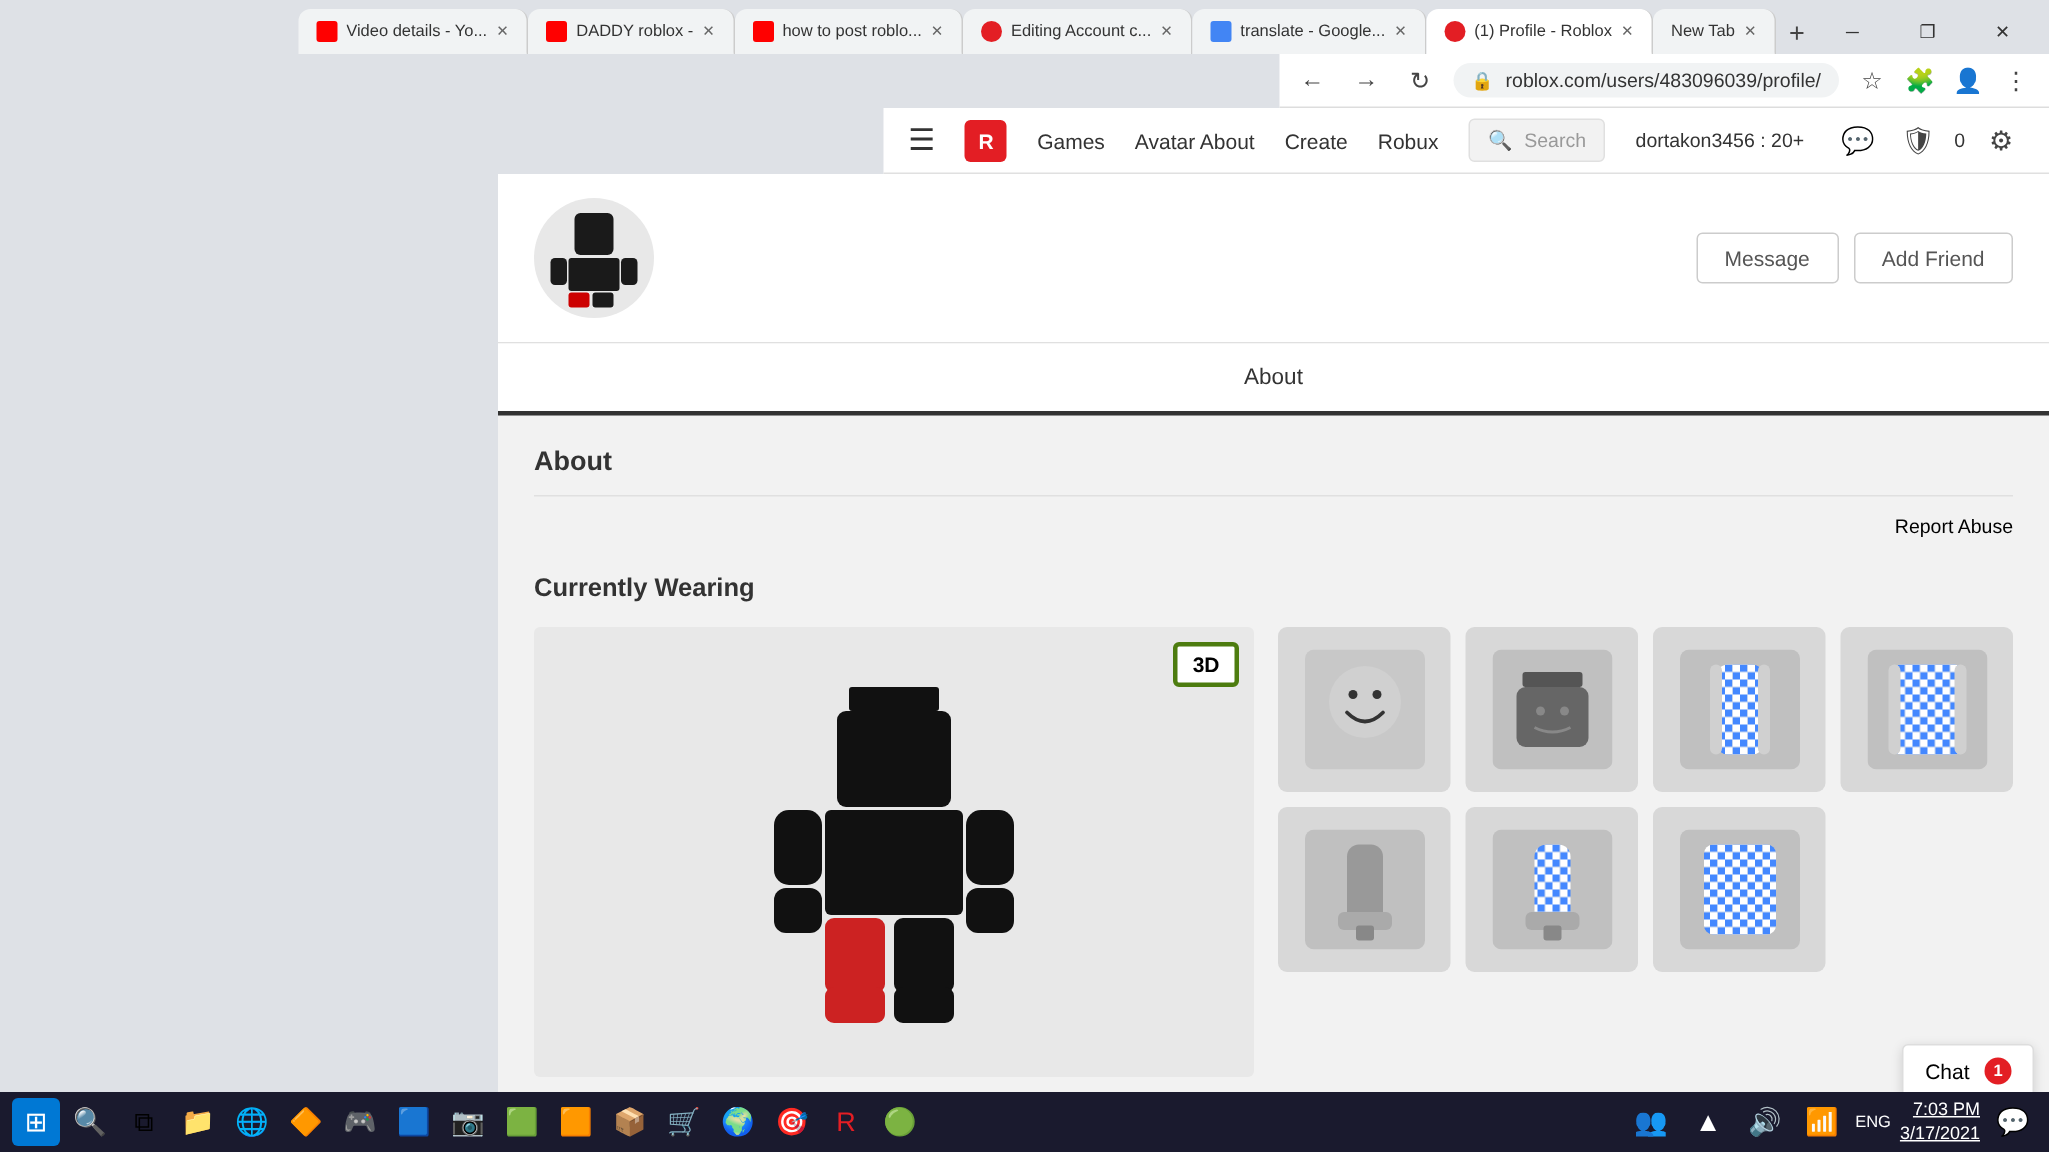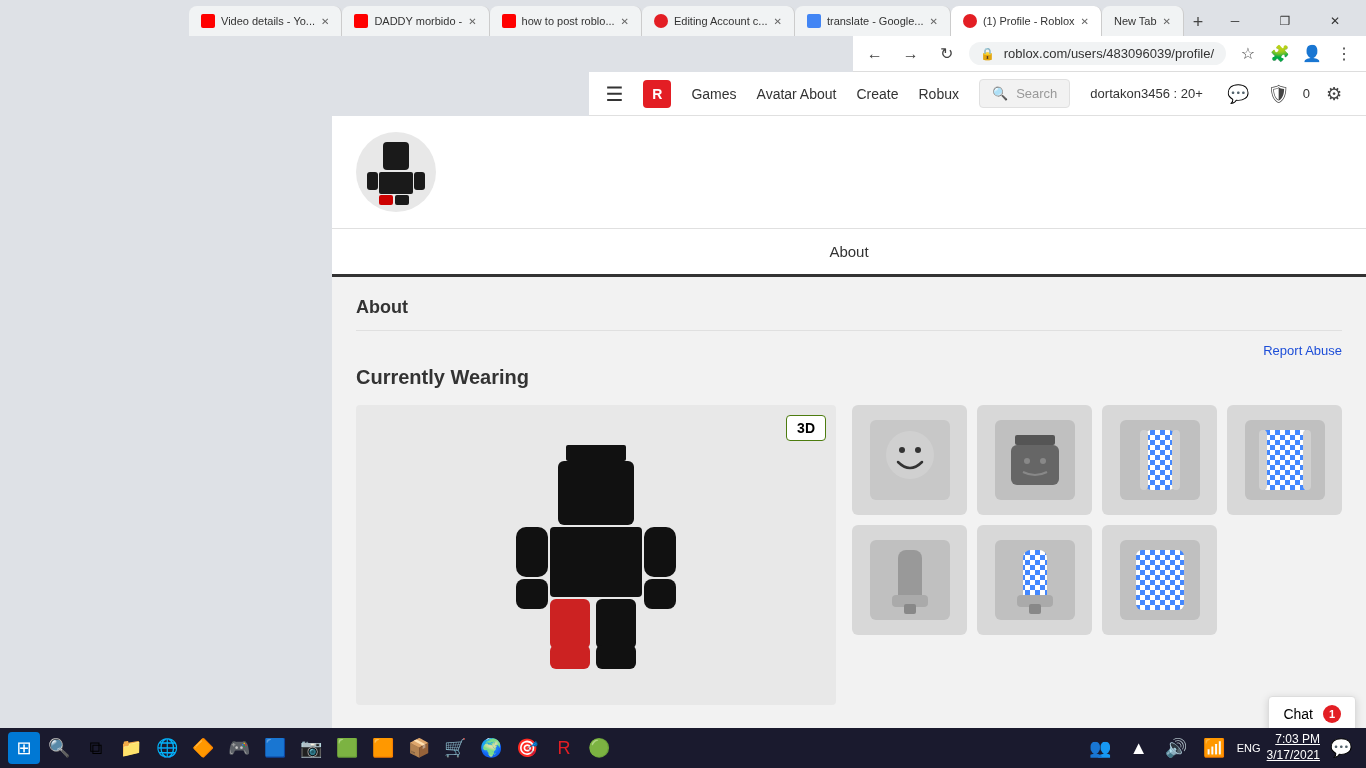--- a/index.html
+++ b/index.html
@@ -54,28 +54,28 @@
 
     
     .profile-tabs { background: #fff; display: flex; border-bottom: 2px solid #e0e0e0; margin-bottom: 0; }
     .profile-tab { flex: 1; text-align: center; padding: 14px; font-size: 15px; color: #555; cursor: pointer; border-bottom: 3px solid transparent; margin-bottom: -2px; }
     .profile-tab.active { color: #333; border-bottom: 3px solid #333; font-weight: 500; }
 
     
     .profile-body { padding: 20px 24px; }
     .section-title { font-size: 18px; font-weight: bold; color: #333; margin-bottom: 12px; }
     .about-divider { border: none; border-top: 1px solid #e0e0e0; margin: 12px 0; }
-    .report-abuse { text-align: right; color: #1d4ed8; font-size: 13px; cursor: pointer; margin-bottom: 8px; }
+    .report-abuse { text-align: right; color: #000000; font-size: 13px; cursor: pointer; margin-bottom: 24px; }
 
     
     .wearing-section { }
-    .wearing-title { font-size: 20px; font-weight: bold; color: #333; margin-bottom: 16px; }
+    .wearing-title { font-size: 17px; font-weight: bold; color: #333; margin-bottom: 16px; }
     .wearing-content { display: flex; gap: 16px; }
     .avatar-preview { width: 480px; height: 300px; background: #e8e8e8; border-radius: 4px; position: relative; display: flex; align-items: center; justify-content: center; flex-shrink: 0; }
-    .btn-3d { position: absolute; top: 10px; right: 10px; background: #fff; border: 1px solid #4d7c0f; border-radius: 4px; padding: 4px 10px; font-size: 14px; font-weight: bold; cursor: pointer; }
+    .btn-3d { position: absolute; top: 10px; right: 10px; background: #fff; border: 3px solid #4d7c0f; border-radius: 4px; padding: 4px 10px; font-size: 14px; font-weight: bold; cursor: pointer; }
     .items-grid { display: grid; grid-template-columns: repeat(4, 115px); grid-template-rows: repeat(2, 110px); gap: 10px; align-content: start; }
     .item-card { width: 115px; height: 110px; background: #d8d8d8; border-radius: 6px; display: flex; align-items: center; justify-content: center; overflow: hidden; }
 
     
     .chat-bubble { position: fixed; bottom: 36px; right: 10px; background: #fff; border: 1px solid #ddd; border-radius: 4px; padding: 8px 14px; font-size: 14px; display: flex; align-items: center; gap: 10px; box-shadow: 0 2px 8px rgba(0,0,0,0.15); }
     .chat-badge { background: #e31e24; color: #fff; border-radius: 50%; width: 18px; height: 18px; display: flex; align-items: center; justify-content: center; font-size: 11px; font-weight: bold; }
 
     
     .taskbar { background: #1a1a2e; height: 40px; display: flex; align-items: center; padding: 0 8px; gap: 4px; position: fixed; bottom: 0; width: 1366px; }
     .taskbar-start { width: 32px; height: 32px; background: #0078d4; display: flex; align-items: center; justify-content: center; border-radius: 4px; color: #fff; font-size: 18px; cursor: pointer; }
@@ -95,21 +95,21 @@
 <div class="browser-chrome">
 
   <div class="tab-bar">
     <div class="tab">
       <div class="tab-favicon yt"></div>
       <span class="tab-label">Video details - Yo...</span>
       <span class="tab-close">✕</span>
     </div>
     <div class="tab">
       <div class="tab-favicon yt"></div>
-      <span class="tab-label">DADDY morbido -</span>
+      <span class="tab-label">DADDY roblox -</span>
       <span class="tab-close">✕</span>
     </div>
     <div class="tab">
       <div class="tab-favicon yt"></div>
       <span class="tab-label">how to post roblo...</span>
       <span class="tab-close">✕</span>
     </div>
     <div class="tab">
       <div class="tab-favicon rb"></div>
       <span class="tab-label">Editing Account c...</span>
@@ -183,20 +183,24 @@
           <rect x="22" y="5" width="26" height="28" rx="4" fill="#1a1a1a"></rect>
 
           <rect x="18" y="35" width="34" height="22" rx="2" fill="#1a1a1a"></rect>
 
           <rect x="6" y="35" width="11" height="18" rx="3" fill="#1a1a1a"></rect>
           <rect x="53" y="35" width="11" height="18" rx="3" fill="#1a1a1a"></rect>
 
           <rect x="18" y="58" width="14" height="10" rx="2" fill="#cc0000"></rect>
           <rect x="34" y="58" width="14" height="10" rx="2" fill="#1a1a1a"></rect>
         </svg>
+      </div>
+      <div class="profile-actions">
+        <button class="action-btn">Message</button>
+        <button class="action-btn">Add Friend</button>
       </div>
     </div>
 
     <div class="profile-tabs">
       <div class="profile-tab active">About</div>
     </div>
 
     <div class="profile-body">
       <div class="section-title">About</div>
       <hr class="about-divider">

